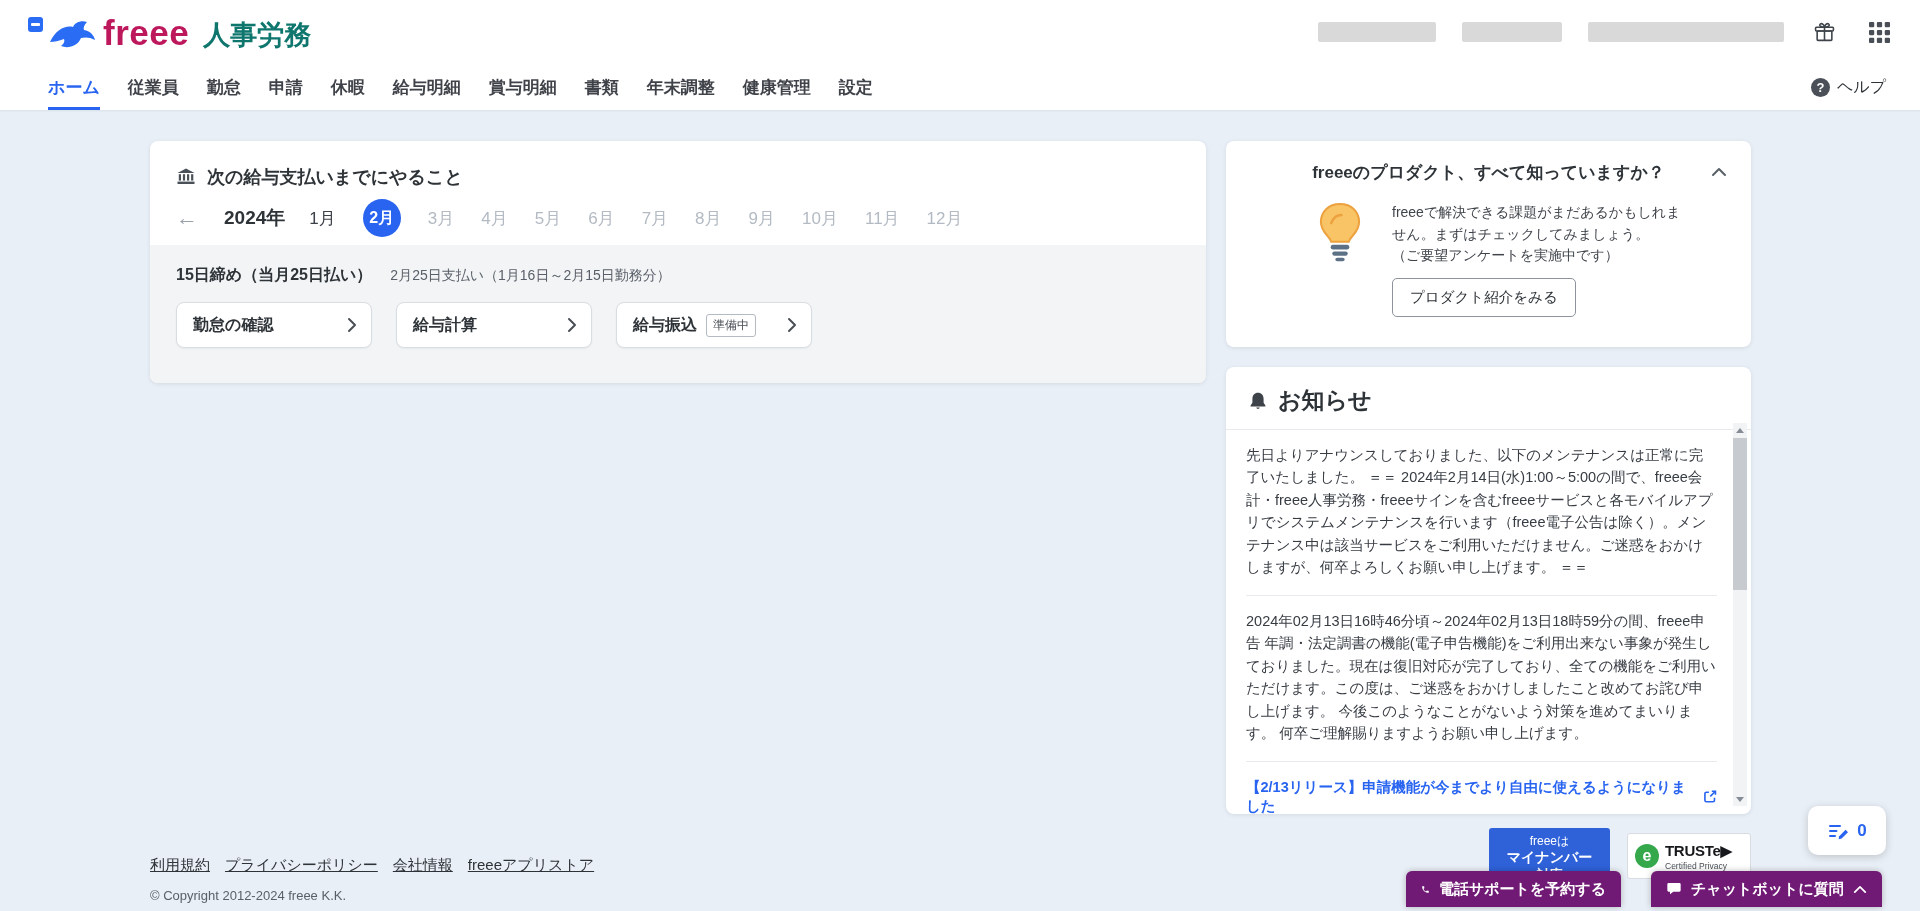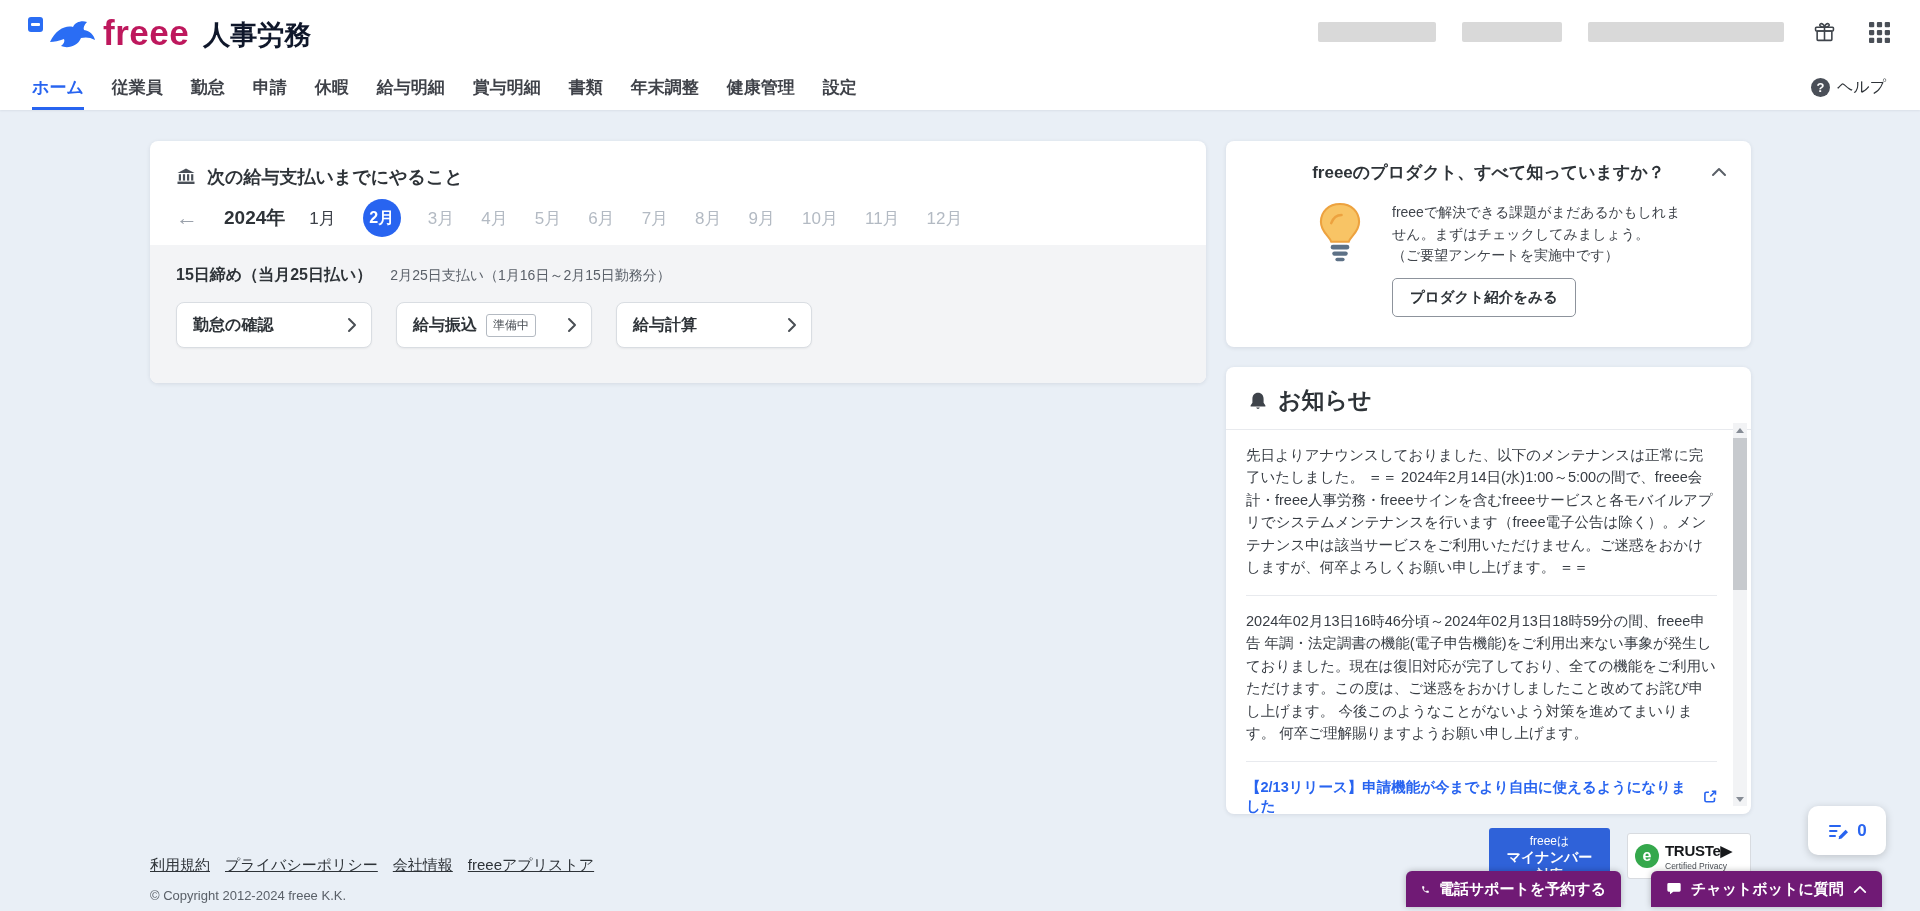--- a/index.html
+++ b/index.html
@@ -11,27 +11,27 @@
     position:relative;
     overflow:hidden;
   }
   
   .header-wrap { background:#fff; box-shadow:0 1px 2px rgba(20,30,50,.07); position:relative; z-index:2; }
   .topbar { height:64px; display:flex; align-items:center; padding:0 26px 0 28px; }
   .brand { display:flex; align-items:flex-end; gap:6px; }
   .logo-mark { width:15px; height:15px; background:#2a6df4; border-radius:3px; align-self:flex-start; margin-top:2px; position:relative; }
   .logo-mark::after { content:""; position:absolute; left:3px; top:6px; width:9px; height:3px; background:#fff; border-radius:1px; }
   .logo-freee { font-size:35px; font-weight:700; color:#be185d; letter-spacing:.5px; line-height:1; }
-  .logo-product { font-size:27px; font-weight:700; color:#0f172a; line-height:1.05; margin-left:8px; }
+  .logo-product { font-size:27px; font-weight:700; color:#0f766e; line-height:1.05; margin-left:8px; }
   .topbar-right { margin-left:auto; display:flex; align-items:center; gap:26px; }
   .redacted { height:20px; background:#d9d9d9; border-radius:2px; }
   .r1 { width:118px; } .r2 { width:100px; } .r3 { width:196px; }
   .icon-btn { background:none; border:none; cursor:pointer; display:flex; align-items:center; justify-content:center; padding:4px; }
   
-  .nav { height:46px; display:flex; align-items:stretch; padding:0 34px 0 32px; gap:28px; }
+  .nav { height:46px; display:flex; align-items:stretch; padding:0 34px 0 48px; gap:28px; }
   .tab { display:flex; align-items:center; font-size:17px; font-weight:700; color:#3f4249; text-decoration:none; border-bottom:3px solid transparent; padding-top:3px; cursor:pointer; }
   .tab.active { color:#2864f0; border-bottom-color:#2864f0; }
   .help { margin-left:auto; display:flex; align-items:center; gap:7px; cursor:pointer; }
   .qicon { width:19px; height:19px; border-radius:50%; background:#4a4f58; color:#fff; font-size:13px; font-weight:700; display:inline-flex; align-items:center; justify-content:center; }
   .help-label { font-size:16px; color:#2e3338; font-weight:400; }
   
   .main { display:flex; gap:20px; padding:20px 169px 0 150px; align-items:flex-start;margin-top:11px; }
   .card { background:#fff; border-radius:8px; box-shadow:0 1px 4px rgba(30,40,60,.10); }
   .todo-card { width:1056px; height:242px; display:flex; flex-direction:column; overflow:hidden; }
   .todo-head { display:flex; align-items:center; gap:11px; padding:24px 26px 0; }
@@ -53,21 +53,21 @@
   .mini-badge { margin-left:9px; font-size:12px; color:#4a4f55; border:1px solid #b4bac2; border-radius:3px; padding:2px 6px; background:#fff; white-space:nowrap; }
   .action-chevron { margin-left:auto; display:flex; }
   
   .right-col { flex:1; display:flex; flex-direction:column; gap:20px; }
   .promo-card { height:206px; padding:20px 12px; position:relative; }
   .promo-title { text-align:center; font-size:17px; font-weight:700; color:#2e3338; }
   .collapse-btn { position:absolute; top:20px; right:20px; background:none; border:none; cursor:pointer; padding:4px; }
   .promo-body { display:flex; gap:28px; margin-top:18px; padding-left:78px; }
   .promo-text { width:300px; font-size:14px; color:#40454c; line-height:1.55; word-break:break-all; }
   .promo-paren { font-size:14px; color:#40454c; margin-top:2px; }
-  .promo-btn { margin-top:13px; background:#fff; border:1px solid #8d939c; border-radius:5px; padding:9px 17px; font-size:14.5px; font-weight:700; color:#2e3338; cursor:pointer; font-family:inherit; }
+  .promo-btn { margin-top:13px; background:#fff; border:1px solid #8d939c; border-radius:5px; padding:9px 17px; font-size:14.5px; font-weight:400; color:#2e3338; cursor:pointer; font-family:inherit; }
   .notices-card { height:447px; display:flex; flex-direction:column; position:relative; overflow:hidden; }
   .notices-head { display:flex; align-items:center; gap:10px; padding:18px 22px 13px; border-bottom:1px solid #e8eaee; }
   .notices-title { font-size:23px; font-weight:700; color:#2e3338; }
   .notices-list { flex:1; overflow:hidden; padding:0 34px 0 20px; }
   .notice-item { padding:14px 0 16px; border-bottom:1px solid #e8eaee; font-size:14.5px; line-height:1.55; color:#373c43; word-break:break-all; }
   .notice-link-row { display:flex; align-items:center; gap:7px; padding:16px 0; border-bottom:1px solid #e8eaee; cursor:pointer; }
   .notice-link-text { color:#2864f0; font-size:14.5px; font-weight:600; }
   
   .scrollbar { position:absolute; right:4px; top:56px; bottom:8px; width:14px; background:#f2f3f5; }
   .sb-arrow { height:14px; display:flex; align-items:center; justify-content:center; }
@@ -194,30 +194,30 @@
       <div class="actions">
         <button class="action-btn">
           <span class="action-label">勤怠の確認</span>
           <span class="action-chevron">
             <svg width="10" height="16" viewBox="0 0 10 16">
                 <polyline points="2,2 8,8 2,14" fill="none" stroke="#4a4f55" stroke-width="2" stroke-linecap="round" stroke-linejoin="round"></polyline>
               </svg>
           </span>
         </button>
         <button class="action-btn">
-          <span class="action-label">給与振込</span>
-          <span class="mini-badge">準備中</span>
+          <span class="action-label">給与計算</span>
           <span class="action-chevron">
             <svg width="10" height="16" viewBox="0 0 10 16">
                 <polyline points="2,2 8,8 2,14" fill="none" stroke="#4a4f55" stroke-width="2" stroke-linecap="round" stroke-linejoin="round"></polyline>
               </svg>
           </span>
         </button>
         <button class="action-btn">
-          <span class="action-label">給与計算</span>
+          <span class="action-label">給与振込</span>
+          <span class="mini-badge">準備中</span>
           <span class="action-chevron">
             <svg width="10" height="16" viewBox="0 0 10 16">
                 <polyline points="2,2 8,8 2,14" fill="none" stroke="#4a4f55" stroke-width="2" stroke-linecap="round" stroke-linejoin="round"></polyline>
               </svg>
           </span>
         </button>
       </div>
     </div>
   </section>
 

